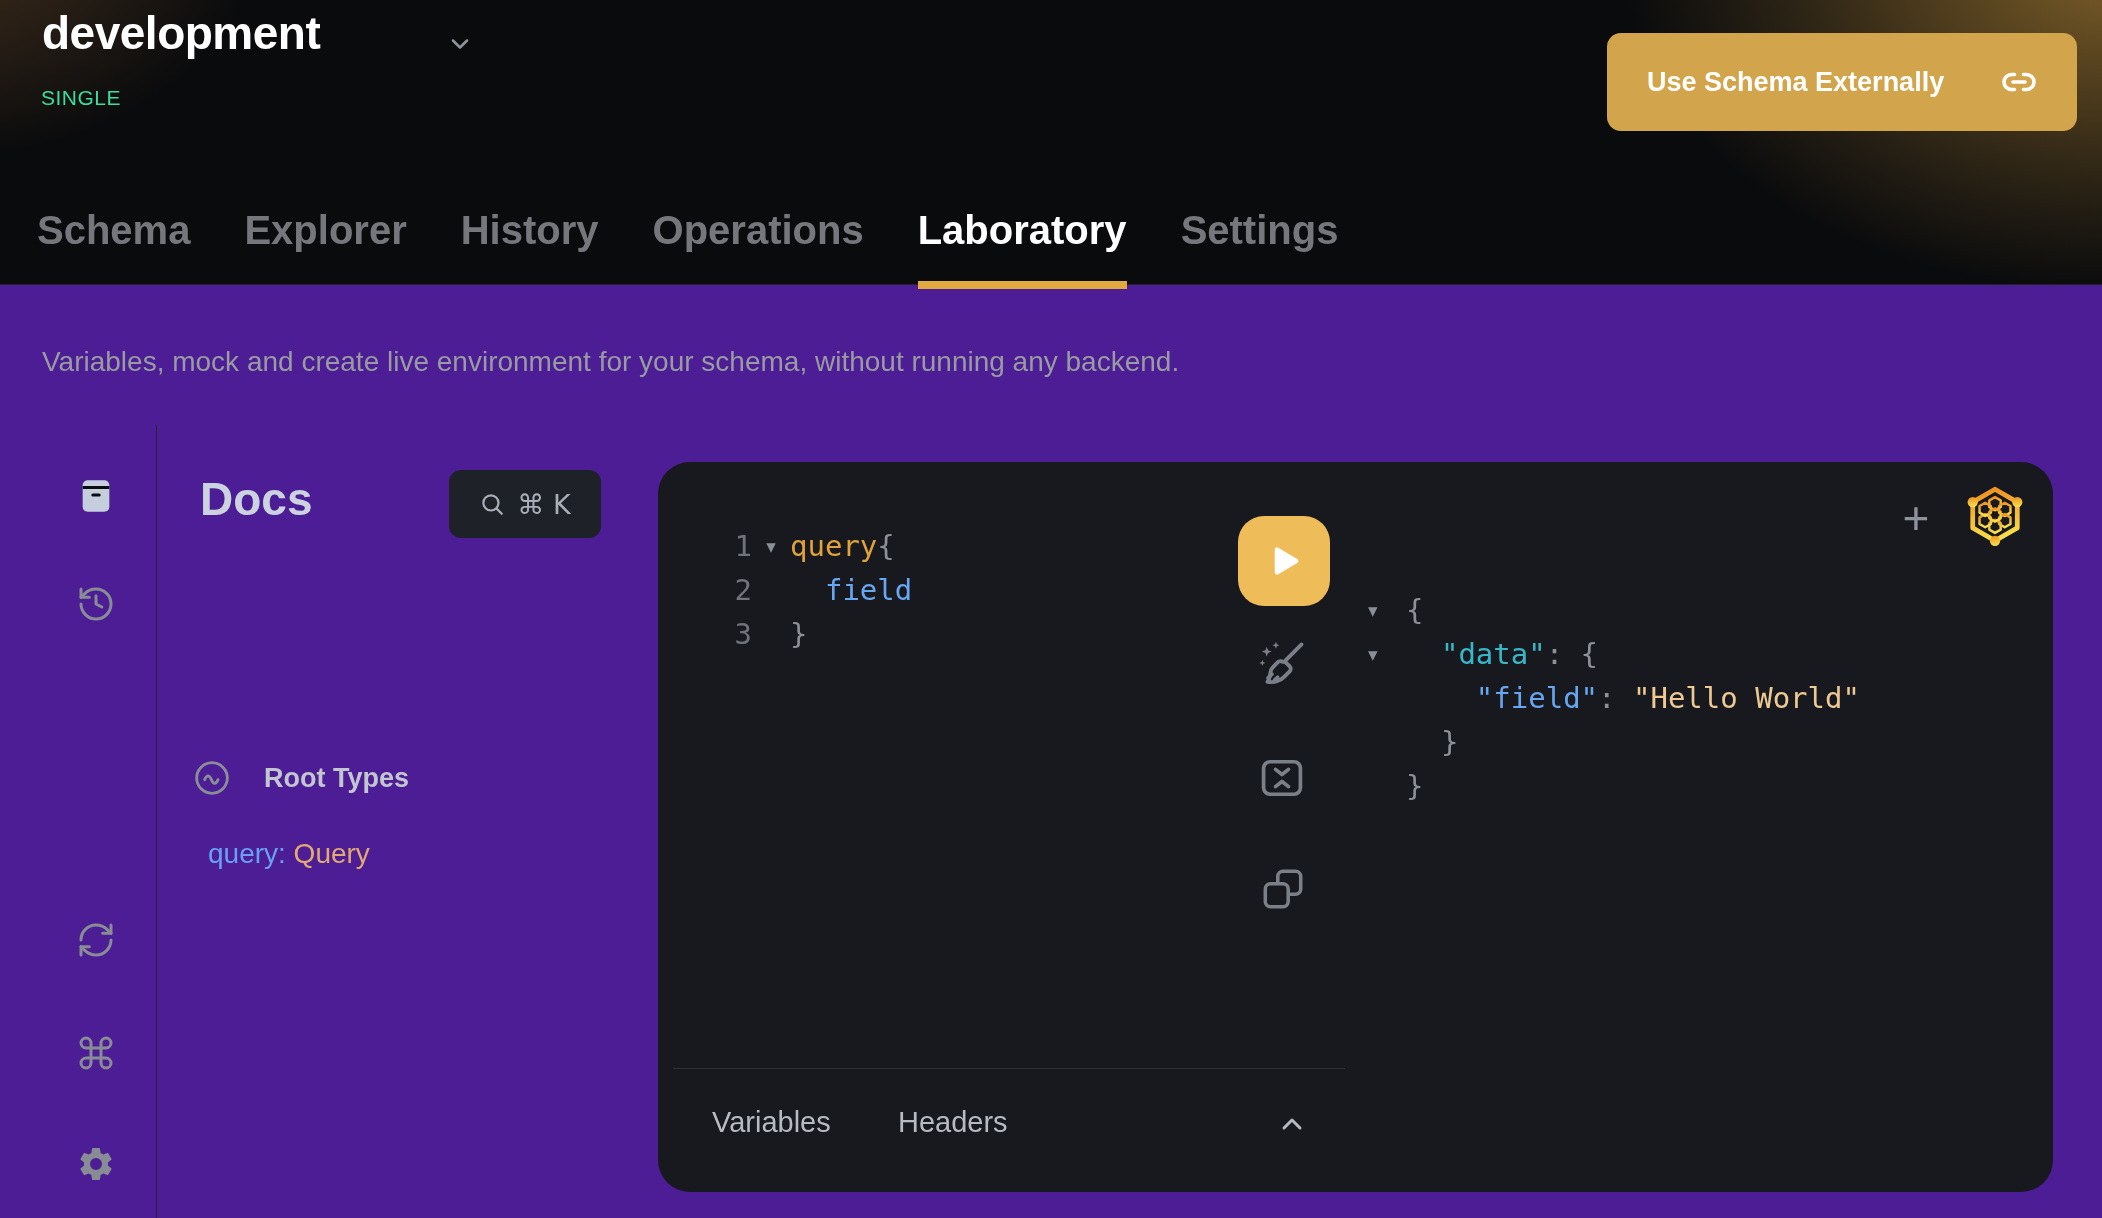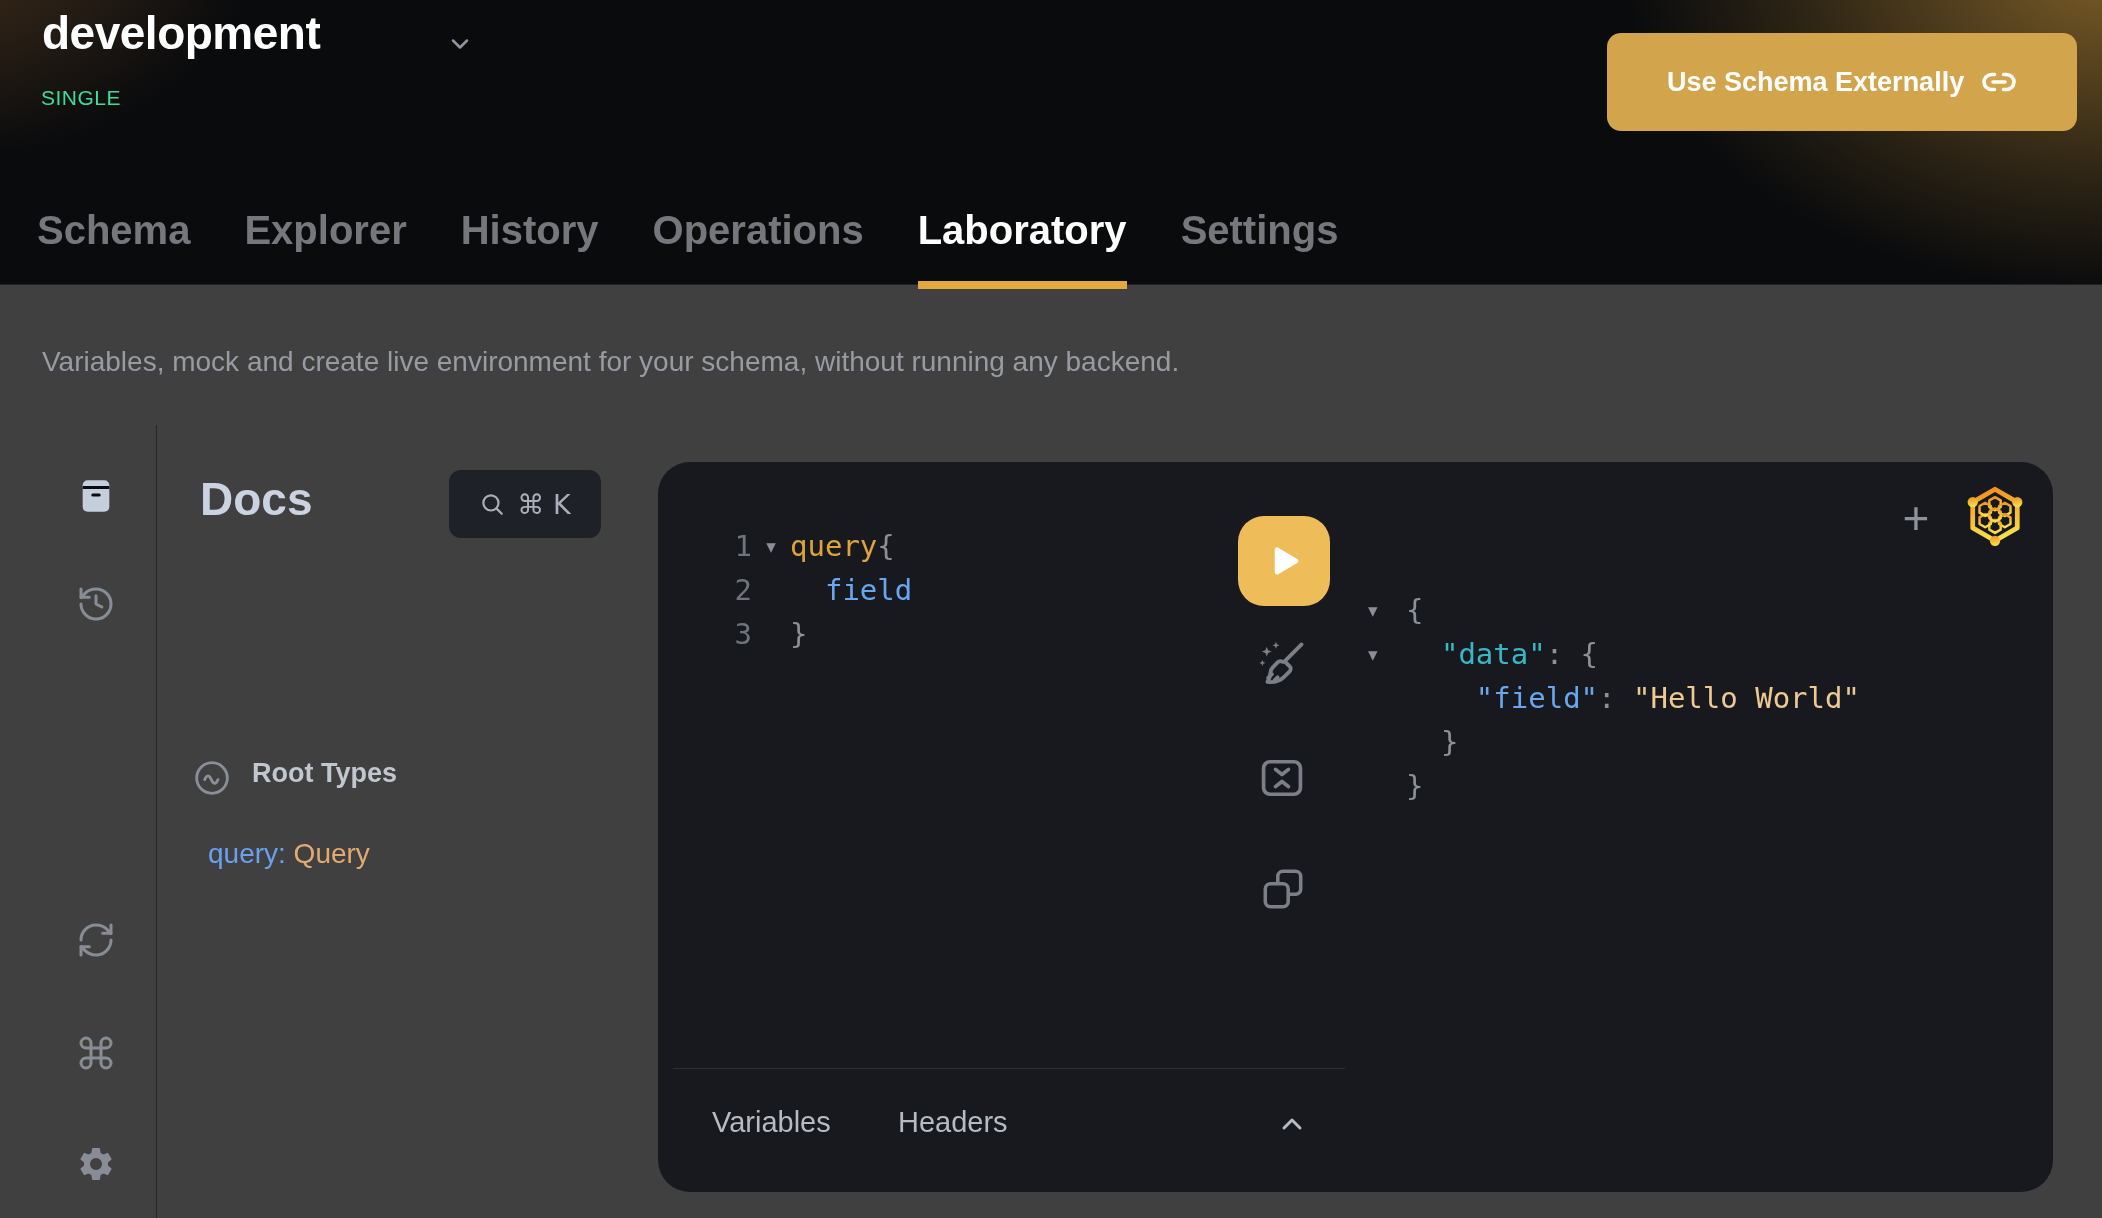--- a/index.html
+++ b/index.html
@@ -1,31 +1,31 @@
 <!DOCTYPE html>
 <html><head>
 <meta charset="utf-8">
 <style>
   html,body{margin:0;padding:0;background:#060709;}
-  .screen{position:relative;width:2102px;height:1218px;background:#404040;overflow:hidden;
+  .screen{position:relative;width:2102px;height:1218px;background:#4c1d95;overflow:hidden;
           font-family:"Liberation Sans",sans-serif;}
 
   
   .header{position:absolute;left:0;top:0;width:100%;height:285px;
     border-bottom:1px solid #222329;box-sizing:border-box;
     background:
       radial-gradient(660px 440px at 100.5% -12%, rgba(216,160,62,.55), rgba(216,160,62,.14) 52%, rgba(216,160,62,0) 74%),
       radial-gradient(520px 340px at -4% -22%, rgba(152,102,52,.42), rgba(152,102,52,0) 66%),
       #0a0b0d;}
   .title{position:absolute;left:42px;top:6px;font-size:46px;font-weight:bold;color:#fff;letter-spacing:-.5px;}
   .title-chevron{position:absolute;left:446px;top:30px;width:28px;height:28px;color:#8f949c;cursor:pointer;}
   .badge{position:absolute;left:41px;top:86px;font-size:21px;font-weight:normal;color:#3edc9b;letter-spacing:.5px;}
   .use-schema-btn{position:absolute;left:1607px;top:33px;width:470px;height:98px;border-radius:14px;
     background:#d2a54c;display:flex;align-items:center;justify-content:space-between;
-    padding:0 60px;box-sizing:border-box;cursor:pointer;}
+    padding:0 40px;box-sizing:border-box;cursor:pointer;}
   .use-schema-btn .label{font-size:27px;font-weight:bold;color:#fff;}
   .link-icon{width:36px;height:36px;color:#fff;}
 
   .tabs{position:absolute;left:37px;top:196px;display:flex;gap:54px;}
   .tab{position:relative;font-size:40px;font-weight:bold;color:#75777d;line-height:44px;cursor:pointer;white-space:nowrap;margin-top:12px;}
   .tab.active{color:#fff;}
   .tab.active::after{content:"";position:absolute;left:0;right:0;bottom:-37px;height:8px;background:#e2a93e;}
 
   .subtitle{position:absolute;left:42px;top:346px;font-size:28px;color:#989ba1;}
 
@@ -35,21 +35,21 @@
   .side-icon.active{color:#c5cedd;}
   .side-icon svg{width:100%;height:100%;}
 
   
   .docs-title{position:absolute;left:200px;top:472px;font-size:46px;font-weight:bold;color:#ccd3e0;}
   .search-box{position:absolute;left:449px;top:470px;width:152px;height:68px;border-radius:12px;
     background:#1e2127;display:flex;align-items:center;justify-content:center;gap:12px;cursor:pointer;}
   .search-box svg{width:26px;height:26px;color:#a9aeb8;}
   .search-box .kbd{font-size:27px;color:#a9aeb8;font-family:"DejaVu Sans",sans-serif;}
   .docs-desc{position:absolute;left:192px;top:594px;width:458px;font-size:28px;line-height:45px;color:#b2b6be;}
-  .root-types{position:absolute;left:192px;top:758px;display:flex;align-items:flex-start;gap:20px;}
+  .root-types{position:absolute;left:192px;top:758px;display:flex;align-items:center;gap:32px;}
   .wave-badge{width:40px;height:40px;color:#8a8f97;}
   .root-types .label{font-size:27px;font-weight:bold;color:#c2c6ce;}
   .root-query{position:absolute;left:208px;top:838px;font-size:28px;cursor:pointer;}
   .tok-link{color:#69a1f2;} .tok-type{color:#e2aa70;}
 
   
   .card{position:absolute;left:658px;top:462px;width:1395px;height:730px;border-radius:32px;background:#17191e;}
   .mono,.crow,.rrow{font-family:"DejaVu Sans Mono",monospace;font-size:29px;line-height:44px;white-space:pre;}
   .code-area{position:absolute;left:62px;top:62px;}
   .crow{display:flex;}

